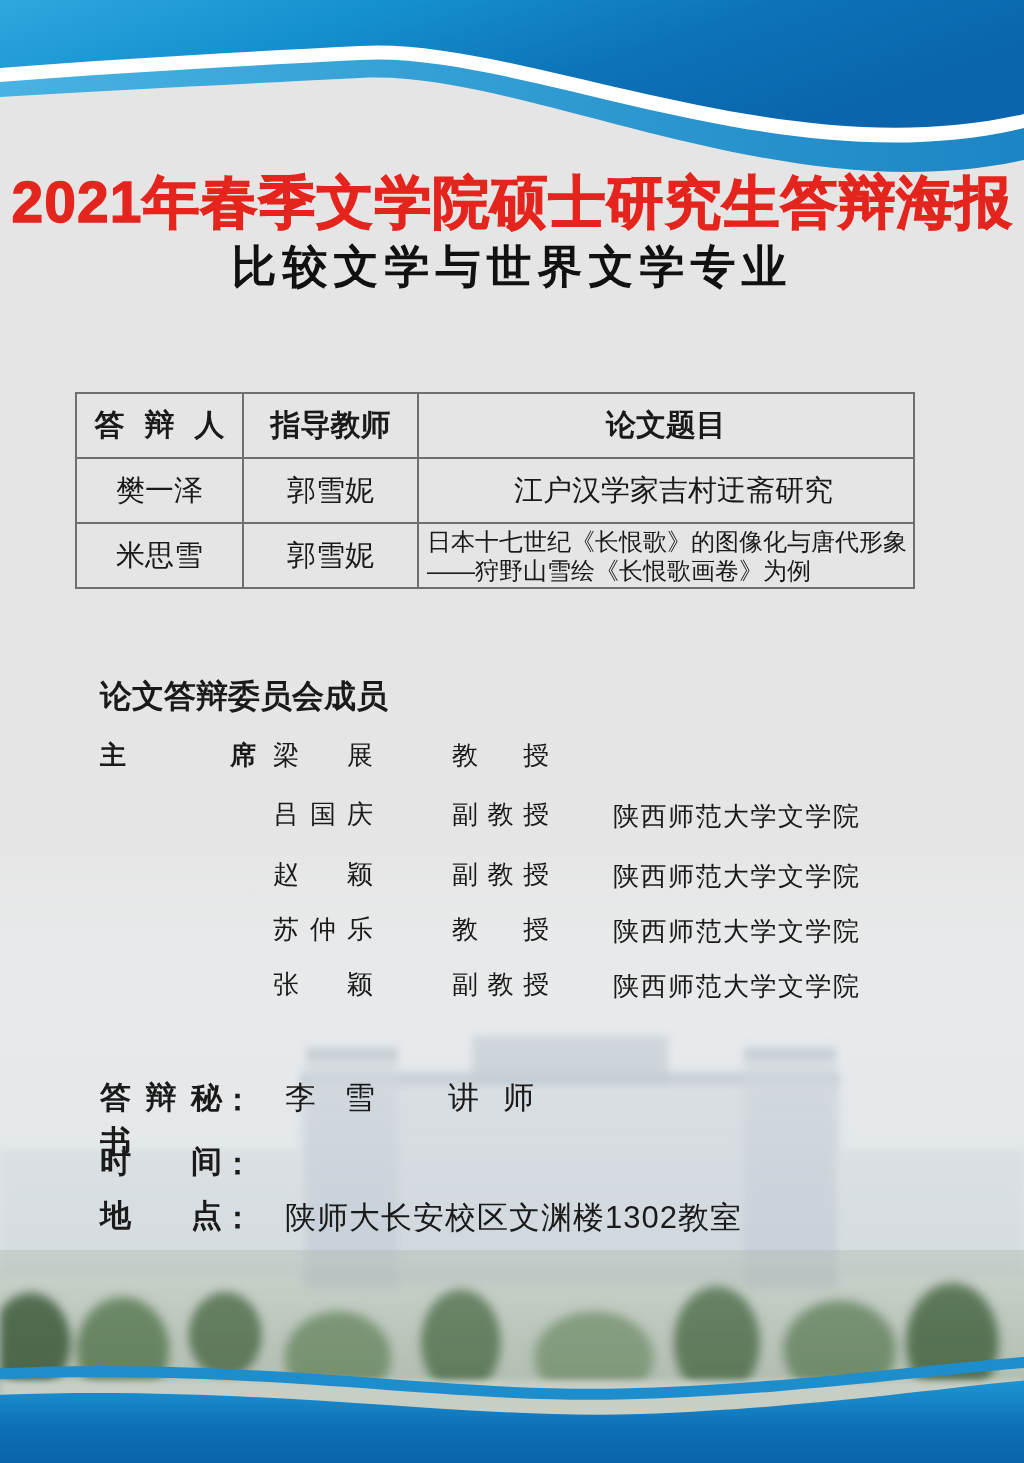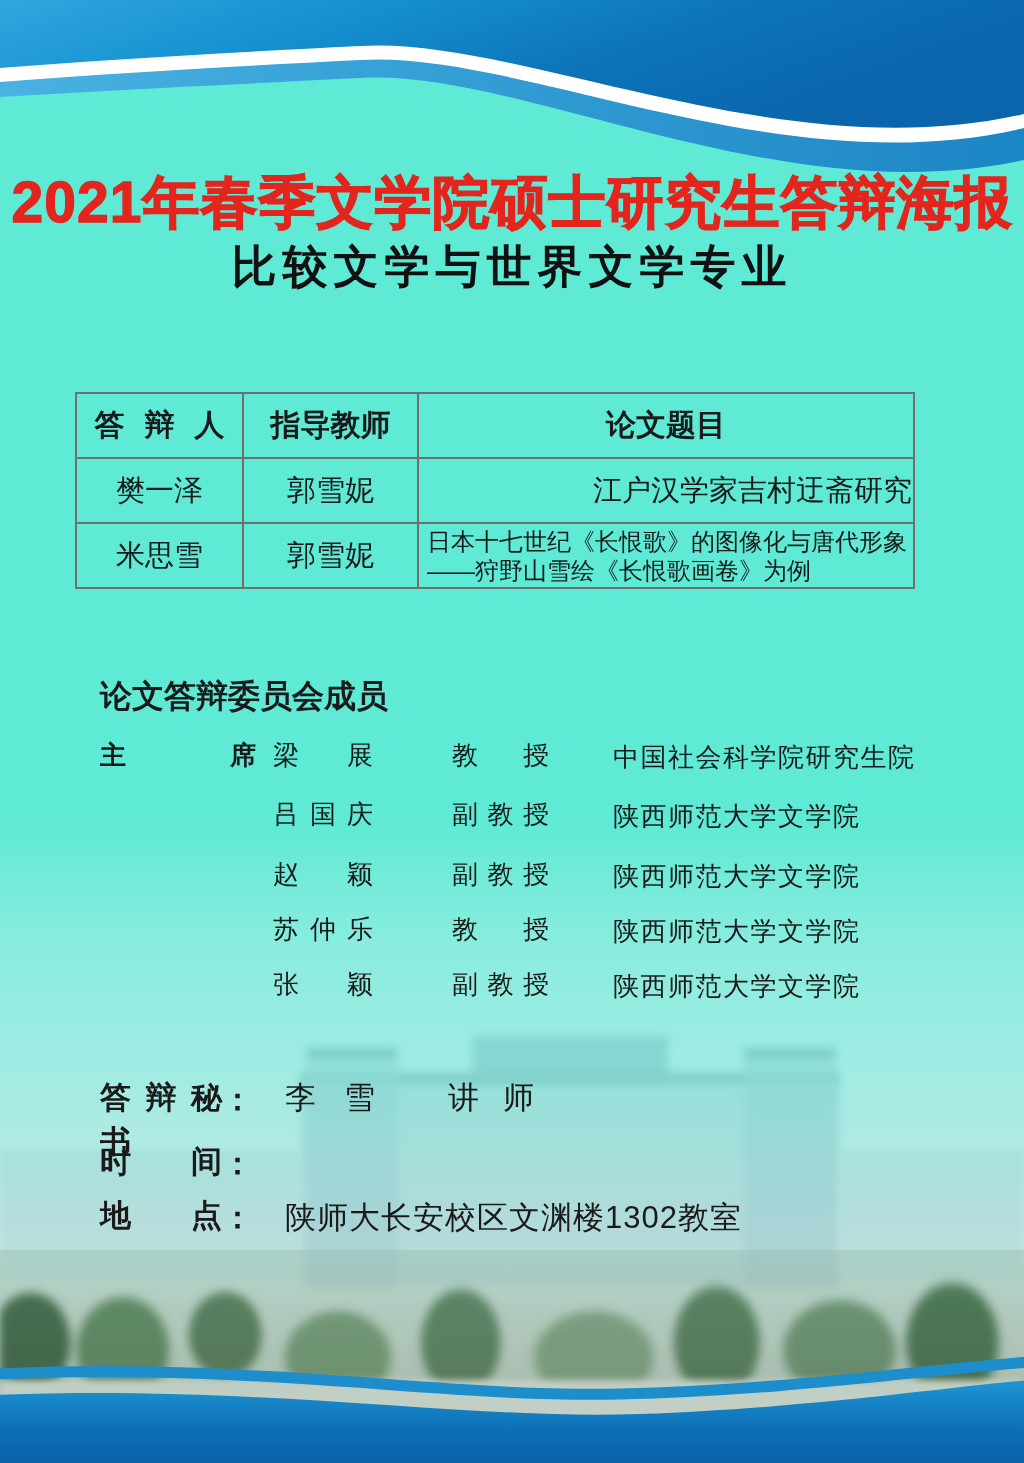--- a/index.html
+++ b/index.html
@@ -1,18 +1,18 @@
 <!DOCTYPE html>
 <html><head>
 <meta charset="utf-8">
 <style>
   html,body{margin:0;padding:0;background:#ffffff;}
   .poster{
     position:relative;width:1024px;height:1463px;margin:0 auto;
-    background:#5eead4;overflow:hidden;
+    background:#e5e5e5;overflow:hidden;
     font-family:"Liberation Sans","DejaVu Sans",sans-serif;
     color:#1a1a1a;
   }
   .wave{position:absolute;left:0;z-index:1;display:block;}
   .wave-top{top:0;}
   .wave-bottom{top:1300px;}
 
   
   .photo{
     position:absolute;left:0;top:820px;width:1024px;height:643px;z-index:0;
@@ -55,21 +55,21 @@
   }
 
   
   .dtable{
     position:absolute;left:75px;top:392px;width:838px;z-index:2;
     border-collapse:collapse;table-layout:fixed;
   }
   .dtable th,.dtable td{border:2px solid #6f6f6f;vertical-align:middle;}
   .dtable th{height:61px;font-size:30px;font-weight:700;text-align:center;}
   .dtable td{height:61px;font-size:29px;text-align:center;}
-  .dtable td.thesis{text-align:right;padding-left:16px;}
+  .dtable td.thesis{text-align:center;padding-left:16px;}
   .dtable td.thesis-small{text-align:left;padding-left:8px;font-size:24px;line-height:29px;}
   .js{display:inline-block;text-align:justify;text-align-last:justify;font-family:Liberation Mono, monospace;}
   .w130{width:130px;}
 
   
   .committee{position:absolute;left:100px;top:678px;width:880px;height:345px;z-index:2;}
   .c-heading{position:absolute;left:0;top:0;font-size:32px;font-weight:700;line-height:36px;}
   .c-row{position:absolute;left:0;width:880px;height:57px;line-height:57px;font-size:26px;}
   .c-row .c-role{position:absolute;left:0;width:156px;font-weight:700;}
   .c-row .c-name{position:absolute;left:173px;width:100px;}
@@ -174,21 +174,20 @@
     </tbody>
   </table>
 
   <div class="committee">
     <div class="c-heading">论文答辩委员会成员</div>
 
     <div class="c-row c-r1">
       <span class="c-role js">主席</span>
       <span class="c-name js">梁展</span>
       <span class="c-title js">教授</span>
-      <span class="c-affil">中国社会科学院研究生院</span>
     </div>
     <div class="c-row c-r2">
       <span class="c-name js">吕国庆</span>
       <span class="c-title js">副教授</span>
       <span class="c-affil">陕西师范大学文学院</span>
     </div>
     <div class="c-row c-r3">
       <span class="c-role js"></span>
       <span class="c-name js">赵颖</span>
       <span class="c-title js">副教授</span>

